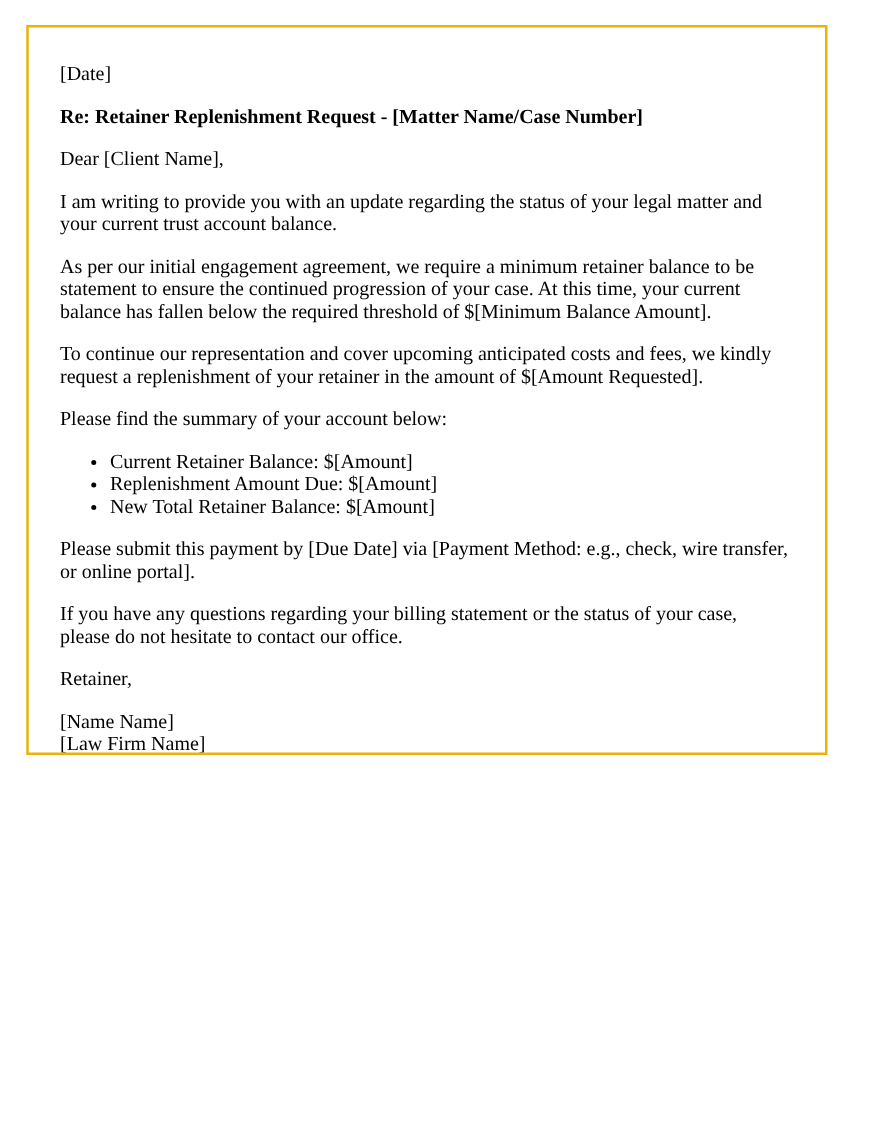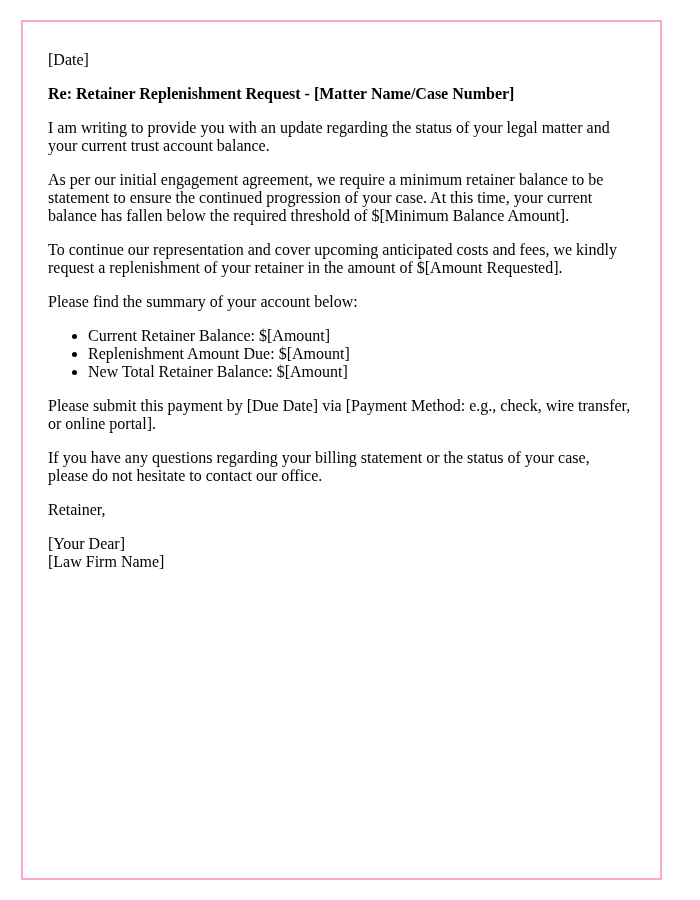--- a/index.html
+++ b/index.html
@@ -15,23 +15,23 @@
     font-family: "Liberation Serif", serif;
     font-size: 16px;
     color: #000000;
     overflow: hidden;
   }
   .letter-frame {
     position: absolute;
     left: 21px;
     top: 20px;
     width: 641px;
-    height: 860px;
+    height: 584px;
     box-sizing: border-box;
-    border: 2px solid #f9a8d4;
+    border: 2px solid #eab308;
     background: #ffffff;
     padding: 13px 8px 0 25px;
     overflow: hidden;
   }
   .letter-frame p {
     margin: 16px 0;
     white-space: pre-line; 
   }
   .subject {
     font-weight: bold;
@@ -50,20 +50,21 @@
 <body>
 
 <div class="page">
   <div class="letter-frame">
 
     <p>[Date]</p>
 
 
     <p class="subject">Re: Retainer Replenishment Request - [Matter Name/Case Number]</p>
 
+    <p>Dear [Client Name],</p>
 
     <p>I am writing to provide you with an update regarding the status of your legal matter and
 your current trust account balance.</p>
 
     <p>As per our initial engagement agreement, we require a minimum retainer balance to be
 statement to ensure the continued progression of your case. At this time, your current
 balance has fallen below the required threshold of $[Minimum Balance Amount].</p>
 
     <p>To continue our representation and cover upcoming anticipated costs and fees, we kindly
 request a replenishment of your retainer in the amount of $[Amount Requested].</p>
@@ -77,17 +78,17 @@
     </ul>
 
     <p>Please submit this payment by [Due Date] via [Payment Method: e.g., check, wire transfer,
 or online portal].</p>
 
     <p>If you have any questions regarding your billing statement or the status of your case,
 please do not hesitate to contact our office.</p>
 
     <p>Retainer,</p>
 
-    <p>[Your Dear]
+    <p>[Name Name]
 [Law Firm Name]</p>
 
   </div>
 </div>
 
 </body></html>

